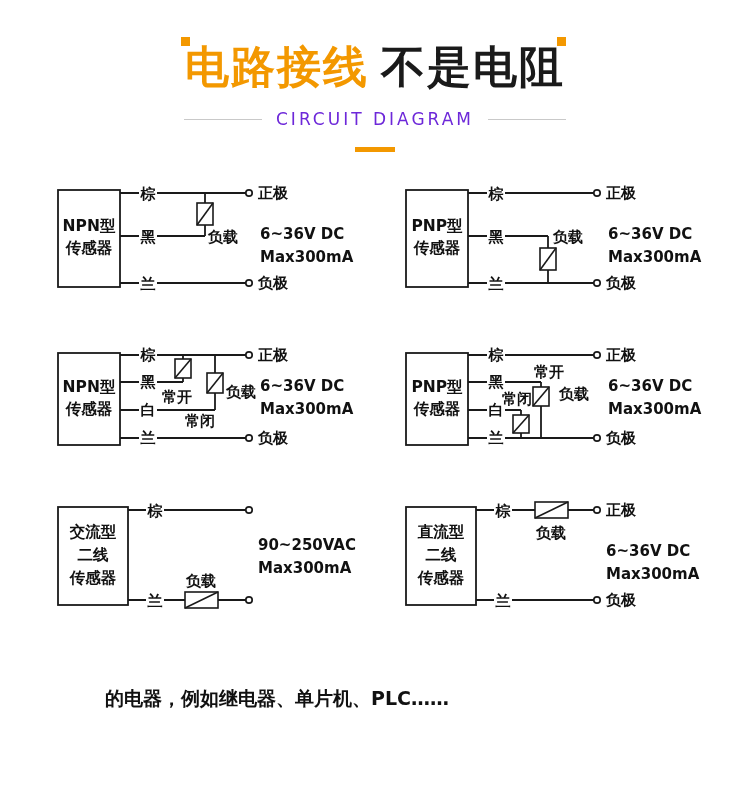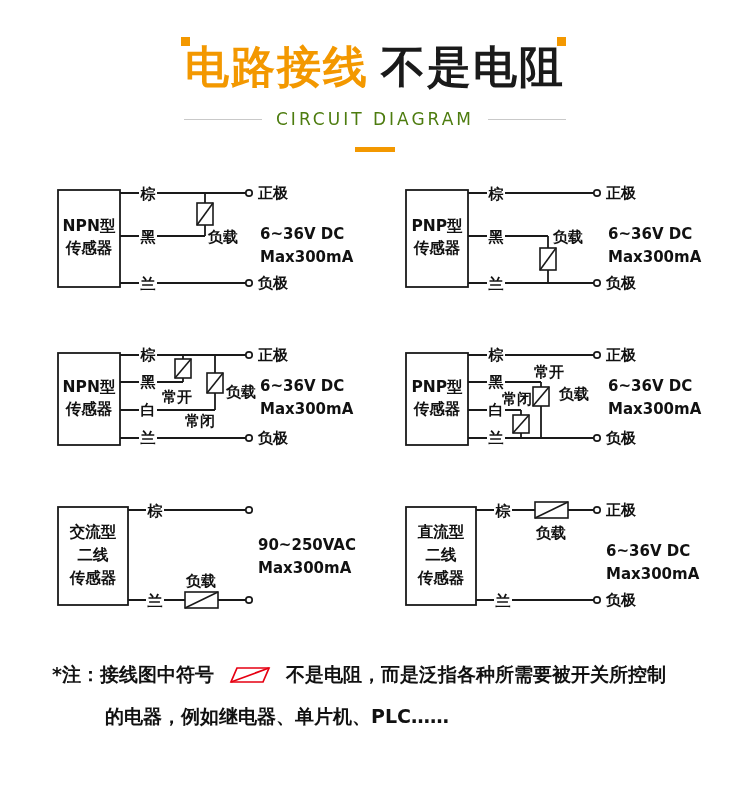--- a/index.html
+++ b/index.html
@@ -11,41 +11,41 @@
   
   .title{position:absolute;top:38px;left:0;width:100%;text-align:center;
          font-size:44px;font-weight:bold;letter-spacing:2px;color:#1a1a1a;white-space:nowrap}
   .title .accent{color:#f39800;margin-right:12px}
   .sq{position:absolute;width:9px;height:9px;background:#f39800}
   .sq-left{left:181px;top:37px}
   .sq-right{left:557px;top:37px}
   .subtitle-row{position:absolute;top:109px;left:0;width:100%;
                 display:flex;align-items:center;justify-content:center;gap:14px}
   .subtitle-row .hline{width:78px;height:1px;background:#c9c9c9}
-  .subtitle{font-size:17px;color:#4d7c0f;letter-spacing:3px;white-space:nowrap}
+  .subtitle{font-size:17px;color:#6d28d9;letter-spacing:3px;white-space:nowrap}
   .underline{position:absolute;top:147px;left:355px;width:40px;height:5px;background:#f39800}
 
   
   svg.diag{position:absolute;overflow:visible}
   .diag line{stroke:#1a1a1a;stroke-width:1.8}
   .diag .sbox{fill:none;stroke:#1a1a1a;stroke-width:1.8}
   .diag .res{fill:#fff;stroke:#1a1a1a;stroke-width:1.6}
   .diag .rd{stroke:#1a1a1a;stroke-width:1.6}
   .diag .lbg{fill:#fff;stroke:none}
   .diag circle{fill:#fff;stroke:#1a1a1a;stroke-width:1.7}
   .diag text{font-size:15px;font-weight:600;fill:#111;
              font-family:"DejaVu Sans","Liberation Sans",sans-serif}
   .diag text.bx{font-size:15.5px;font-weight:700;text-anchor:middle}
   .diag text.wl{text-anchor:middle}
   .diag text.mid{text-anchor:middle}
 
   
   .note{position:absolute;left:52px;top:662px;width:668px;font-size:19px;font-weight:600;color:#111}
   .note-line1{display:flex;align-items:center;gap:10px;white-space:nowrap}
-  .note-line2{margin-top:16px;padding-left:53px;white-space:nowrap}
+  .note-line2{margin-top:24px;padding-left:53px;white-space:nowrap}
   .note-sym{flex:0 0 auto}
   .note-sym path{fill:#fff;stroke:#e60012;stroke-width:1.7}
   .note-sym line{stroke:#e60012;stroke-width:1.7}
 </style>
 </head>
 <body>
 
 <div class="page">
 
   <span class="sq sq-left"></span>
@@ -231,24 +231,16 @@
     <text class="mid" x="148" y="38">负载</text>
     <circle cx="194" cy="10" r="3.2"></circle>
     <text x="203" y="15">正极</text>
     <circle cx="194" cy="100" r="3.2"></circle>
     <text x="203" y="105">负极</text>
     <text x="203" y="56">6~36V  DC</text>
     <text x="203" y="79">Max300mA</text>
   </svg>
 
   <div class="note">
-    <div class="note-line1">
-      <span>*注：接线图中符号</span>
-      <svg class="note-sym" width="52" height="20" viewBox="0 0 52 20">
-        <path d="M7 17 L39 17 L45 3 L13 3 Z"></path>
-        <line x1="7" y1="17" x2="45" y2="3"></line>
-      </svg>
-      <span>不是电阻，而是泛指各种所需要被开关所控制</span>
-    </div>
     <div class="note-line2">的电器，例如继电器、单片机、PLC……</div>
   </div>
 
 </div>
 
 </body></html>

